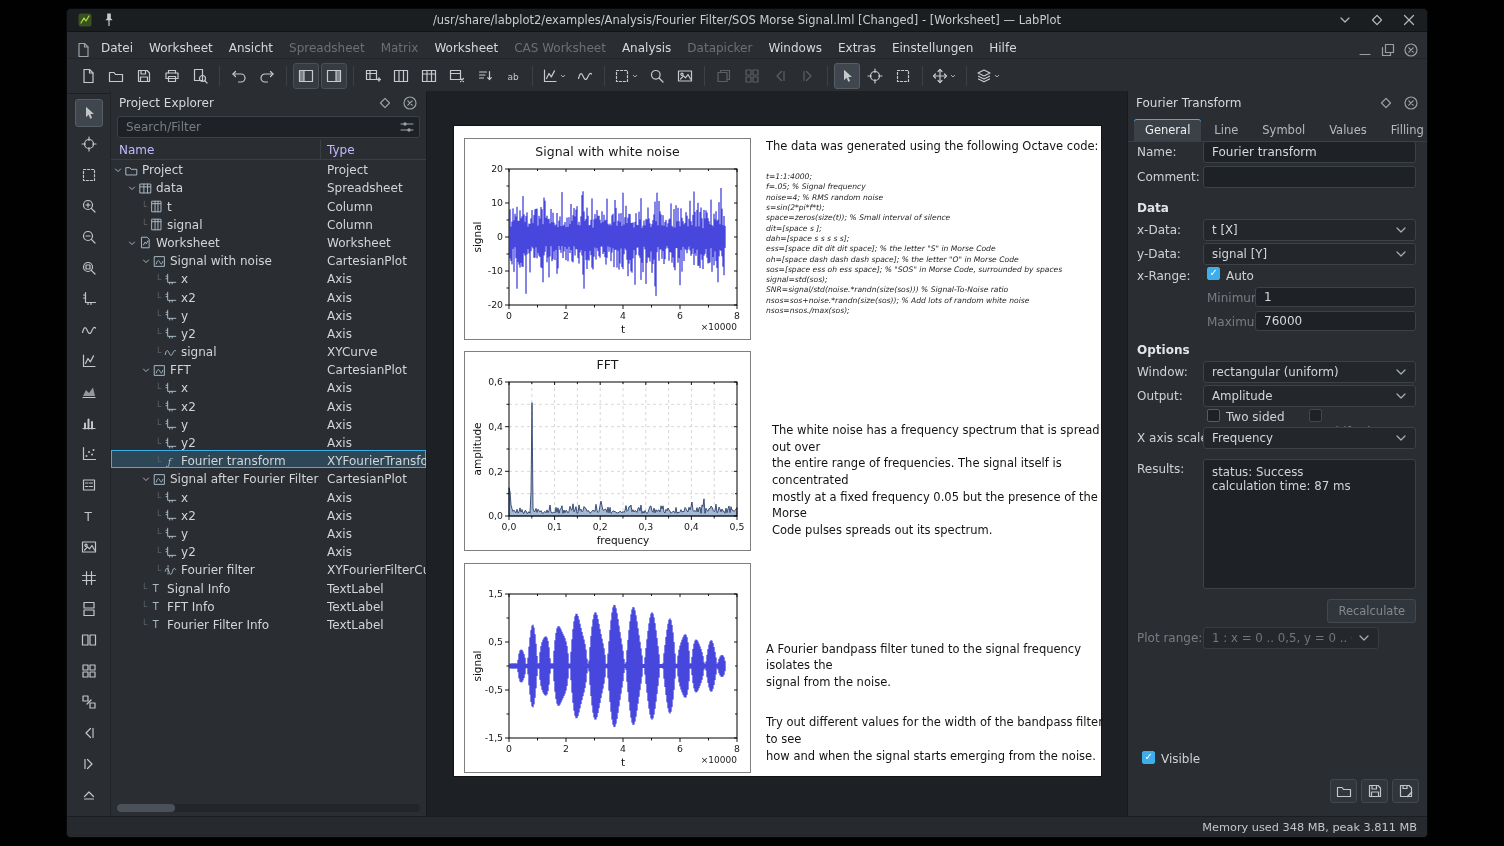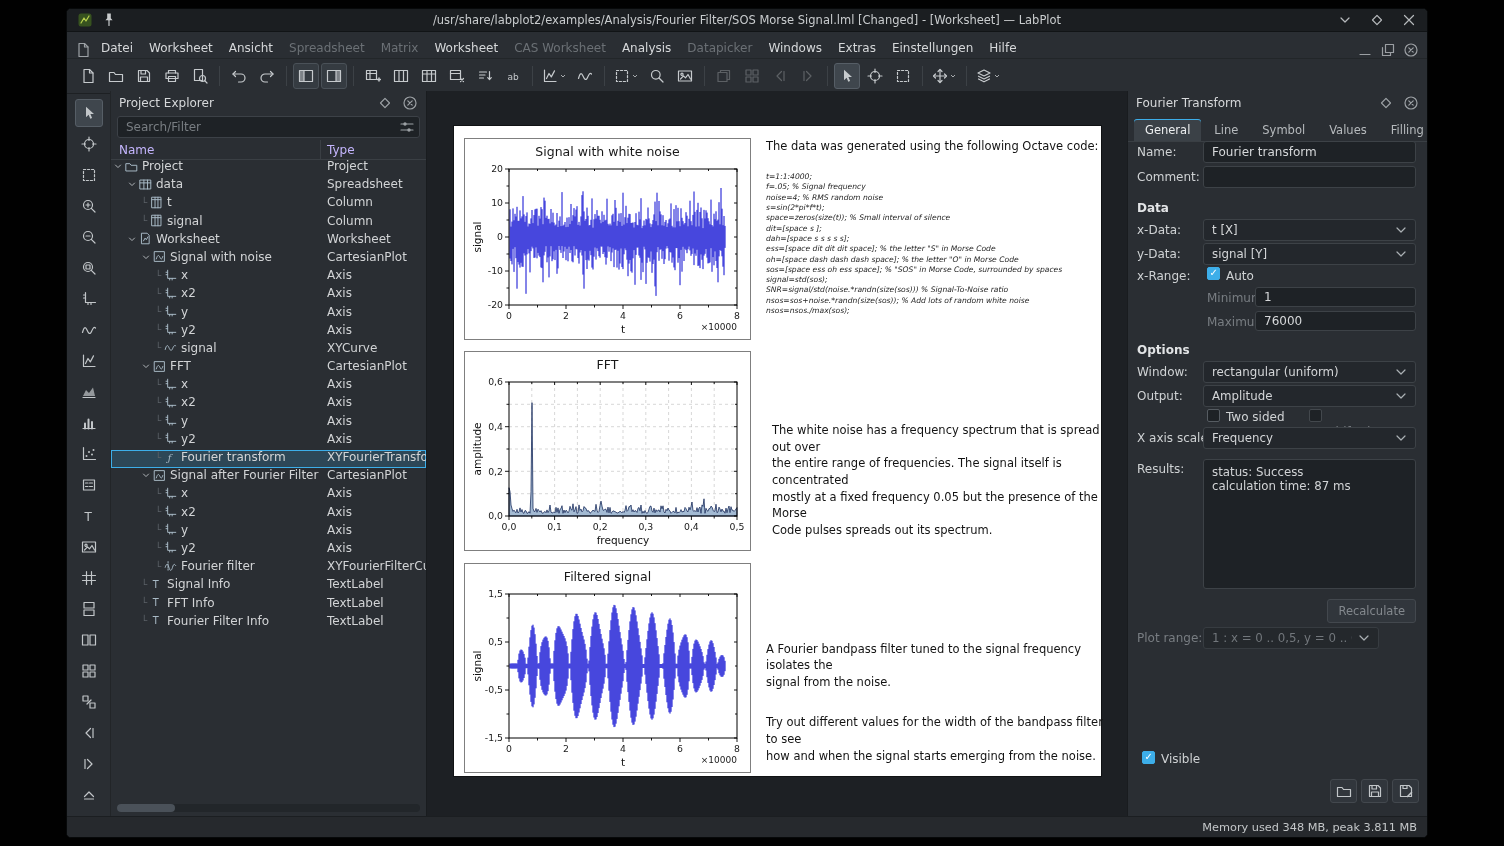--- a/index.html
+++ b/index.html
@@ -40,21 +40,21 @@
   .ph-icons{margin-left:auto;display:flex;gap:9px;color:#9ca1a5}
   .ph-icons span{display:flex}
   .search-wrap{margin:3px 6px 2px;position:relative}
   .search-input{width:100%;box-sizing:border-box;height:22px;background:#1e2226;border:1px solid #3c4147;border-radius:3px;color:#d6d8da;font-size:12px;padding:0 26px 0 8px;font-family:inherit;outline:none}
   .search-input::placeholder{color:#787d82}
   .search-cfg{position:absolute;right:5px;top:3px;color:#9ca1a5;display:flex}
   .thead{display:flex;height:19px;align-items:center;border-bottom:1px solid #3a3f44;color:#c4b5fd}
   .thead .c1{flex:0 0 210px;padding-left:8px;border-right:1px solid #3a3f44;height:100%;display:flex;align-items:center;box-sizing:border-box}
   .thead .c2{padding-left:6px}
   #tree{position:absolute;top:68px;left:0;right:0;bottom:16px;overflow:hidden}
-  .tree-row{display:flex;height:18.2px;align-items:flex-start;color:#d2d4d6;box-sizing:border-box}
+  .tree-row{display:flex;height:18.2px;align-items:flex-end;color:#d2d4d6;box-sizing:border-box}
   .tree-row.sel{background:rgba(61,174,233,.2);box-shadow:inset 0 0 0 1px #3daee9}
   .namecol{flex:0 0 210px;display:flex;align-items:center;overflow:hidden;white-space:nowrap}
   .typecol{flex:1;overflow:hidden;white-space:nowrap;padding-left:6px}
   .indent{flex:none}
   .conn{color:#5b6167;font-size:10px;margin-right:3px;flex:none}
   .exp{color:#aeb3b7;margin-right:2px;display:flex;flex:none}
   .ticon{margin-right:4px;color:#a9bac6;flex:none;display:flex}
   .ticon svg{width:13px;height:13px}
   .hscroll{position:absolute;left:6px;right:6px;bottom:5px;height:8px;background:#22262a;border-radius:4px}
   .hthumb{width:58px;height:8px;background:#4a5159;border-radius:4px}
@@ -1012,21 +1012,20 @@
                 <text x="38" y="143.3" text-anchor="end" font-size="9.3" fill="#1a1a1a" font-family="DejaVu Sans,sans-serif">0,0</text>
                 <text x="38" y="98.6" text-anchor="end" font-size="9.3" fill="#1a1a1a" font-family="DejaVu Sans,sans-serif">0,2</text>
                 <text x="38" y="54.0" text-anchor="end" font-size="9.3" fill="#1a1a1a" font-family="DejaVu Sans,sans-serif">0,4</text>
                 <text x="38" y="9.3" text-anchor="end" font-size="9.3" fill="#1a1a1a" font-family="DejaVu Sans,sans-serif">0,6</text>
                 <text x="158" y="168" text-anchor="middle" font-size="10.5" fill="#111" font-family="DejaVu Sans,sans-serif">frequency</text>
                 <text transform="rotate(-90 13 73)" x="13" y="76" text-anchor="middle" font-size="10.5" fill="#111" font-family="DejaVu Sans,sans-serif">amplitude</text>
               </svg>
             </div>
         </div>
         <div class="pframe" id="plot3" style="left:10px;top:437px;width:287px;height:210px">
-          <div class="ptitle">Filtered signal</div>
           <div class="pchart">
               <svg width="285" height="184" style="display:block">
                 <path d="M45 75.6L45 80.4M46 75.5L46 80.5M47 75.4L47 80.6M48 75.4L48 80.6M49 75.4L49 80.6M50 75.4L50 80.6M51 75.4L51 80.6M52 75.5L52 80.5M53 71.8L53 84.2M54 65.6L54 90.4M55 62.5L55 93.5M56 61.5L56 94.5M57 61.9L57 94.1M58 63.5L58 92.5M59 66.0L59 90.0M60 69.7L60 86.3M61 75.7L61 80.3M62 75.9L62 80.1M63 69.6L63 86.4M64 58.7L64 97.3M65 49.4L65 106.6M66 42.1L66 113.9M67 37.7L67 118.3M68 36.7L68 119.3M69 39.6L69 116.4M70 46.2L70 109.8M71 55.7L71 100.3M72 68.0L72 88.0M73 75.6L73 80.4M74 75.1L74 80.9M75 64.2L75 91.8M76 58.1L76 97.9M77 54.2L77 101.8M78 51.6L78 104.4M79 49.8L79 106.2M80 48.7L80 107.3M81 48.4L81 107.6M82 49.6L82 106.4M83 52.9L83 103.1M84 59.3L84 96.7M85 70.3L85 85.7M86 75.4L86 80.6M87 75.4L87 80.6M88 75.4L88 80.6M89 62.9L89 93.1M90 52.3L90 103.7M91 44.9L91 111.1M92 40.3L92 115.7M93 38.3L93 117.7M94 38.2L94 117.8M95 39.5L95 116.5M96 41.5L96 114.5M97 43.7L97 112.3M98 45.9L98 110.1M99 48.0L99 108.0M100 50.3L100 105.7M101 53.4L101 102.6M102 58.1L102 97.9M103 65.4L103 90.6M104 75.6L104 80.4M105 75.5L105 80.5M106 63.8L106 92.2M107 51.3L107 104.7M108 41.1L108 114.9M109 33.3L109 122.7M110 28.2L110 127.8M111 25.8L111 130.2M112 25.9L112 130.1M113 28.0L113 128.0M114 31.5L114 124.5M115 35.7L115 120.3M116 40.0L116 116.0M117 44.0L117 112.0M118 47.8L118 108.2M119 51.5L119 104.5M120 55.9L120 100.1M121 61.7L121 94.3M122 70.7L122 85.3M123 75.7L123 80.3M124 72.6L124 83.4M125 59.1L125 96.9M126 48.0L126 108.0M127 38.6L127 117.4M128 31.3L128 124.7M129 26.5L129 129.5M130 24.3L130 131.7M131 24.6L131 131.4M132 27.0L132 129.0M133 31.0L133 125.0M134 35.9L134 120.1M135 41.0L135 115.0M136 46.0L136 110.0M137 50.7L137 105.3M138 55.3L138 100.7M139 60.3L139 95.7M140 66.8L140 89.2M141 75.8L141 80.2M142 75.7L142 80.3M143 65.7L143 90.3M144 53.3L144 102.7M145 42.1L145 113.9M146 32.3L146 123.7M147 24.5L147 131.5M148 19.3L148 136.7M149 16.9L149 139.1M150 17.3L150 138.7M151 20.3L151 135.7M152 25.1L152 130.9M153 31.1L153 124.9M154 37.7L154 118.3M155 44.1L155 111.9M156 50.3L156 105.7M157 56.4L157 99.6M158 62.8L158 93.2M159 71.0L159 85.0M160 75.9L160 80.1M161 74.1L161 81.9M162 62.2L162 93.8M163 51.9L163 104.1M164 42.1L164 113.9M165 33.4L165 122.6M166 26.3L166 129.7M167 21.4L167 134.6M168 19.1L168 136.9M169 19.5L169 136.5M170 22.4L170 133.6M171 27.3L171 128.7M172 33.5L172 122.5M173 40.3L173 115.7M174 47.2L174 108.8M175 53.9L175 102.1M176 60.4L176 95.6M177 67.4L177 88.6M178 76.0L178 80.0M179 76.0L179 80.0M180 69.3L180 86.7M181 60.1L181 95.9M182 51.3L182 104.7M183 42.9L183 113.1M184 35.4L184 120.6M185 29.5L185 126.5M186 25.6L186 130.4M187 24.3L187 131.7M188 25.7L188 130.3M189 29.4L189 126.6M190 35.2L190 120.8M191 42.3L191 113.7M192 50.1L192 105.9M193 58.1L193 97.9M194 66.3L194 89.7M195 76.0L195 80.0M196 76.0L196 80.0M197 76.0L197 80.0M198 75.2L198 80.8M199 65.3L199 90.7M200 57.0L200 99.0M201 49.0L201 107.0M202 41.7L202 114.3M203 35.7L203 120.3M204 31.7L204 124.3M205 30.4L205 125.6M206 32.2L206 123.8M207 37.0L207 119.0M208 44.5L208 111.5M209 54.1L209 101.9M210 65.5L210 90.5M211 75.7L211 80.3M212 75.8L212 80.2M213 67.6L213 88.4M214 61.7L214 94.3M215 57.6L215 98.4M216 54.4L216 101.6M217 51.7L217 104.3M218 49.3L218 106.7M219 47.3L219 108.7M220 46.3L220 109.7M221 46.7L221 109.3M222 49.2L222 106.8M223 54.3L223 101.7M224 62.7L224 93.3M225 75.4L225 80.6M226 75.4L226 80.6M227 68.9L227 87.1M228 60.9L228 95.1M229 55.6L229 100.4M230 52.6L230 103.4M231 51.5L231 104.5M232 52.1L232 103.9M233 53.6L233 102.4M234 55.8L234 100.2M235 58.3L235 97.7M236 61.0L236 95.0M237 64.1L237 91.9M238 68.1L238 87.9M239 74.3L239 81.7M240 75.8L240 80.2M241 73.5L241 82.5M242 66.8L242 89.2M243 61.1L243 94.9M244 56.6L244 99.4M245 53.5L245 102.5M246 52.2L246 103.8M247 52.8L247 103.2M248 55.2L248 100.8M249 59.0L249 97.0M250 63.9L250 92.1M251 69.5L251 86.5M252 75.8L252 80.2M253 74.4L253 81.6M254 70.8L254 85.2M255 68.7L255 87.3M256 67.4L256 88.6M257 67.0L257 89.0M258 67.5L258 88.5M259 69.2L259 86.8M260 72.8L260 83.2" stroke="#0a0ad2" stroke-width="1" fill="none"></path>
                 <rect x="44" y="6" width="228" height="144" fill="none" stroke="#000" stroke-width="1"></rect>
                 <path d="M44.0 150v4M44.0 6v3M72.5 150v2.5M72.5 6v2M101.0 150v4M101.0 6v3M129.5 150v2.5M129.5 6v2M158.0 150v4M158.0 6v3M186.5 150v2.5M186.5 6v2M215.0 150v4M215.0 6v3M243.5 150v2.5M243.5 6v2M272.0 150v4M272.0 6v3M44 150.0h-4M272 150.0h-3M44 126.0h-2.5M272 126.0h-2M44 102.0h-4M272 102.0h-3M44 78.0h-2.5M272 78.0h-2M44 54.0h-4M272 54.0h-3M44 30.0h-2.5M272 30.0h-2M44 6.0h-4M272 6.0h-3" stroke="#000" stroke-width="0.9" fill="none"></path>
                 <text x="44.0" y="164" text-anchor="middle" font-size="9.3" fill="#1a1a1a" font-family="DejaVu Sans,sans-serif">0</text>
                 <text x="101.0" y="164" text-anchor="middle" font-size="9.3" fill="#1a1a1a" font-family="DejaVu Sans,sans-serif">2</text>
                 <text x="158.0" y="164" text-anchor="middle" font-size="9.3" fill="#1a1a1a" font-family="DejaVu Sans,sans-serif">4</text>
                 <text x="215.0" y="164" text-anchor="middle" font-size="9.3" fill="#1a1a1a" font-family="DejaVu Sans,sans-serif">6</text>
                 <text x="272.0" y="164" text-anchor="middle" font-size="9.3" fill="#1a1a1a" font-family="DejaVu Sans,sans-serif">8</text>

